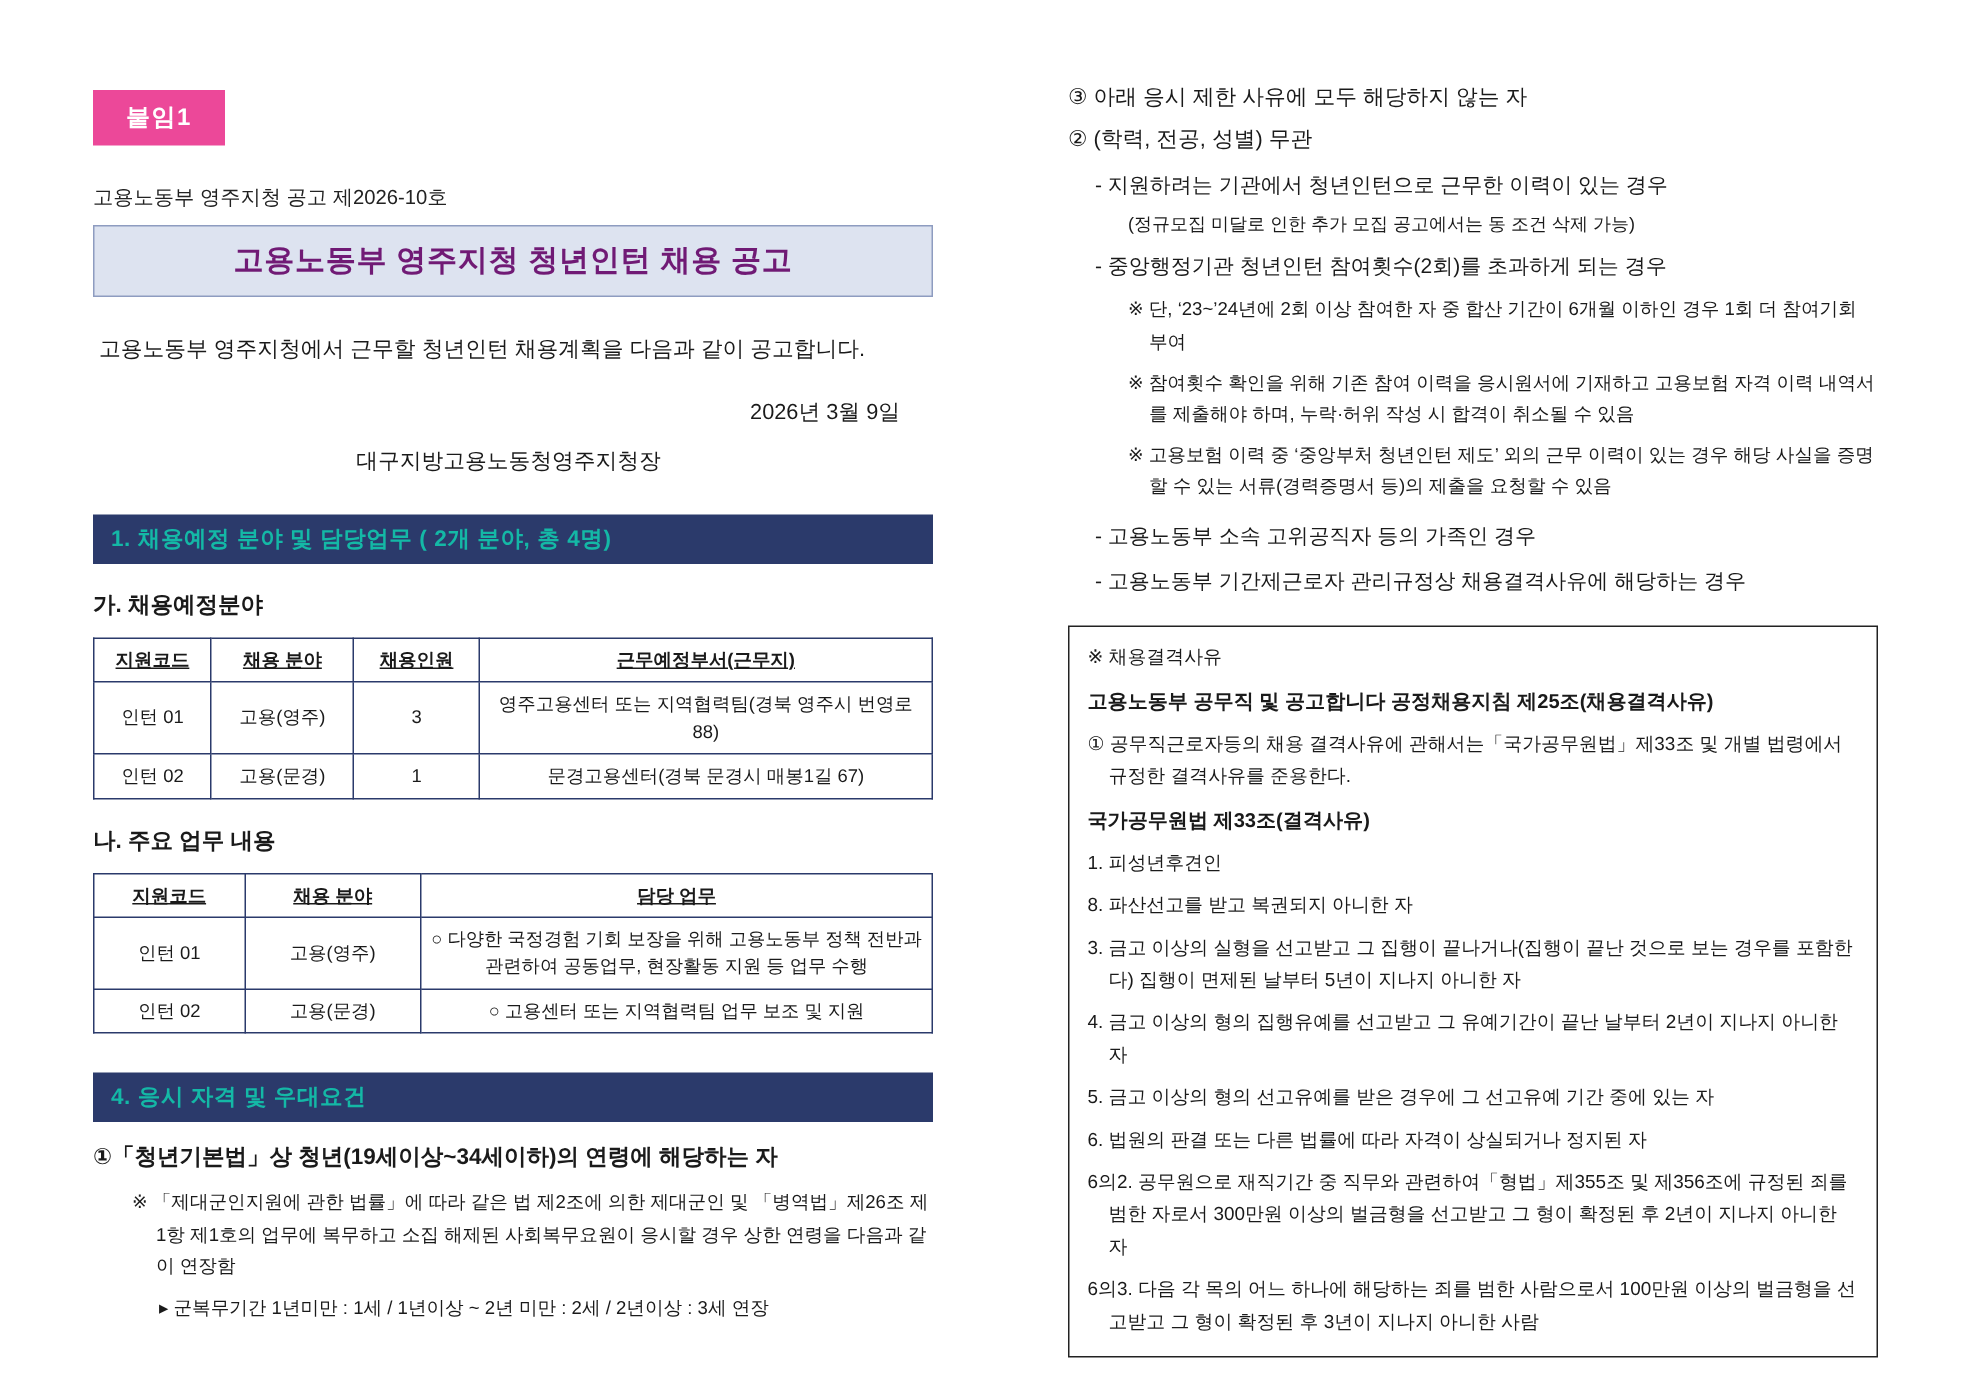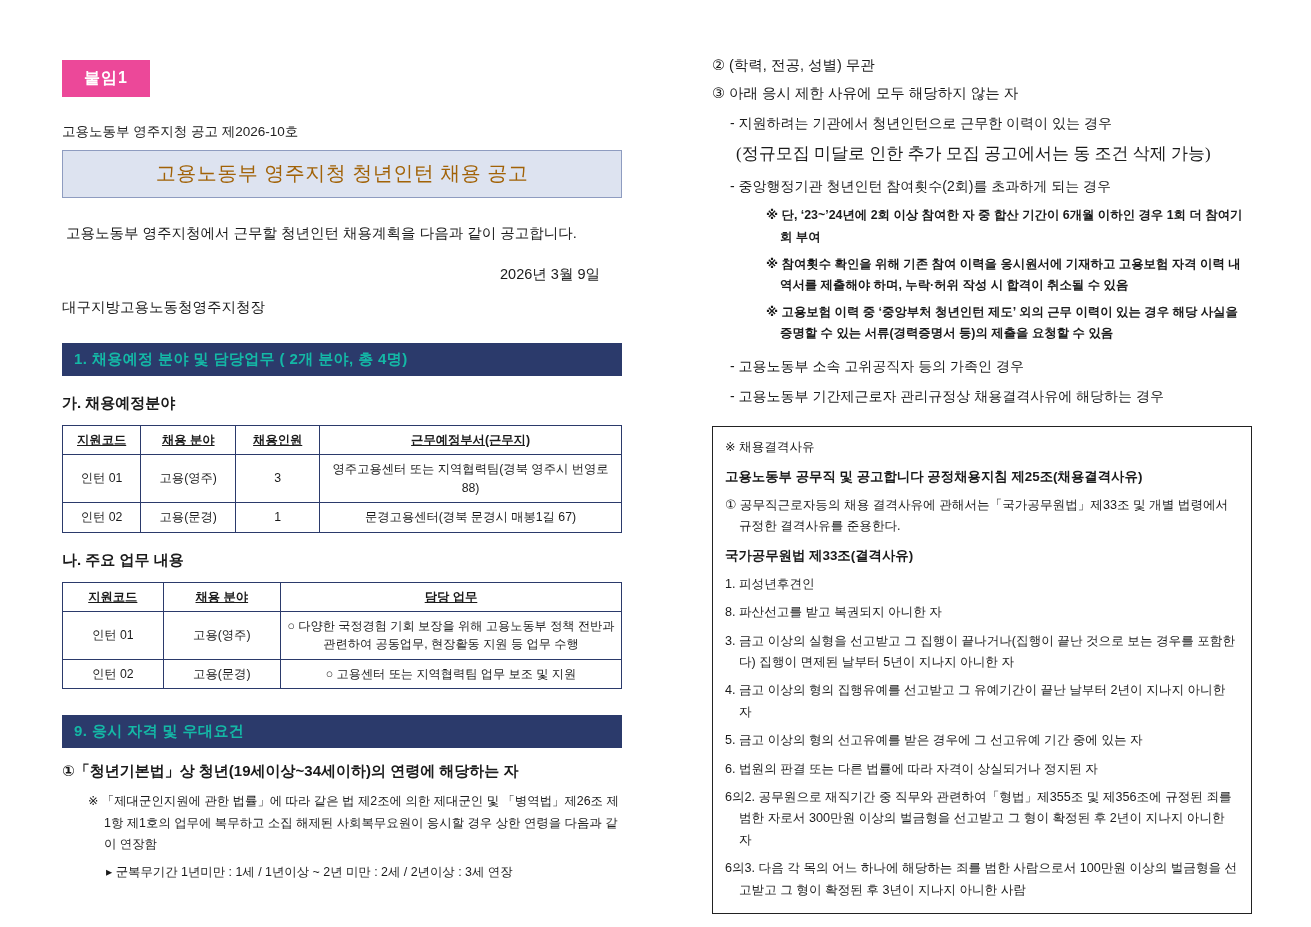--- a/index.html
+++ b/index.html
@@ -51,39 +51,39 @@
   }
   .title-box {
     margin-top: 9px;
     background: #dde3f0;
     border: 1px solid #8e9cc0;
     text-align: center;
     padding: 9px 0 10px 0;
   }
   .title-box .t {
     font-size: 20px;
-    font-weight: normal;
+    font-weight: bold;
     letter-spacing: 0.5px;
-    color: #a16207;
+    color: #701a75;
   }
   .lead {
     margin-top: 22px;
     font-size: 14.5px;
     line-height: 1.85;
     text-indent: 4px;
   }
   .date-line {
     margin-top: 18px;
     text-align: right;
     font-size: 14.5px;
     padding-right: 22px;
   }
   .org-line {
     margin-top: 14px;
-    text-align: left;
+    text-align: center;
     font-size: 14.5px;
     padding-right: 6px;
   }
   .section-bar {
     margin-top: 26px;
     background: #2b3a6b;
     color: #14b8a6;
     font-size: 15px;
     font-weight: bold;
     padding: 7px 12px;
@@ -143,34 +143,32 @@
     font-size: 14.5px;
     line-height: 1.9;
   }
   .r-dash {
     margin-left: 18px;
     font-size: 14px;
     line-height: 1.85;
     margin-top: 4px;
   }
   .r-paren {
-    margin-left: 24px;
-    font-size: 17px;
+    margin-left: 40px;
+    font-size: 12px;
     line-height: 1.8;
     margin-top: 2px;
-    font-family: Liberation Serif, serif;
   }
   .r-star {
-    margin-left: 54px;
+    margin-left: 40px;
     margin-top: 6px;
     font-size: 12.4px;
     line-height: 1.7;
     text-indent: -14px;
     padding-left: 14px;
-    font-weight: bold;
   }
   .box {
     margin-top: 16px;
     border: 1.5px solid #222;
     padding: 10px 12px 12px 12px;
   }
   .box-head {
     font-size: 12.6px;
     line-height: 1.7;
   }
@@ -259,35 +257,35 @@
         <tr>
           <td>인턴 02</td>
           <td>고용(문경)</td>
           <td class="duty-cell">
             <div>○ 고용센터 또는 지역협력팀 업무 보조 및 지원</div>
           </td>
         </tr>
       </tbody>
     </table>
 
-    <div class="section-bar">9. 응시 자격 및 우대요건</div>
+    <div class="section-bar">4. 응시 자격 및 우대요건</div>
 
 
     <div class="qual-item">①「청년기본법」상 청년(19세이상~34세이하)의 연령에 해당하는 자</div>
 
     <div class="note">※ 「제대군인지원에 관한 법률」에 따라 같은 법 제2조에 의한 제대군인 및 「병역법」제26조 제1항 제1호의 업무에 복무하고 소집 해제된 사회복무요원이 응시할 경우 상한 연령을 다음과 같이 연장함</div>
 
     <div class="note-sub">▸ 군복무기간 1년미만 : 1세 / 1년이상 ~ 2년 미만 : 2세 / 2년이상 : 3세 연장</div>
 
   </div>
 
   <div class="col-right">
 
+    <div class="r-line">③ 아래 응시 제한 사유에 모두 해당하지 않는 자</div>
     <div class="r-line">② (학력, 전공, 성별) 무관</div>
-    <div class="r-line">③ 아래 응시 제한 사유에 모두 해당하지 않는 자</div>
 
     <div class="r-dash">- 지원하려는 기관에서 청년인턴으로 근무한 이력이 있는 경우</div>
     <div class="r-paren">(정규모집 미달로 인한 추가 모집 공고에서는 동 조건 삭제 가능)</div>
 
     <div class="r-dash">- 중앙행정기관 청년인턴 참여횟수(2회)를 초과하게 되는 경우</div>
     <div class="r-star">※ 단, ‘23~’24년에 2회 이상 참여한 자 중 합산 기간이 6개월 이하인 경우 1회 더 참여기회 부여</div>
     <div class="r-star">※ 참여횟수 확인을 위해 기존 참여 이력을 응시원서에 기재하고 고용보험 자격 이력 내역서를 제출해야 하며, 누락·허위 작성 시 합격이 취소될 수 있음</div>
     <div class="r-star">※ 고용보험 이력 중 ‘중앙부처 청년인턴 제도’ 외의 근무 이력이 있는 경우 해당 사실을 증명할 수 있는 서류(경력증명서 등)의 제출을 요청할 수 있음</div>
 
     <div class="r-dash" style="margin-top:10px">- 고용노동부 소속 고위공직자 등의 가족인 경우</div>

